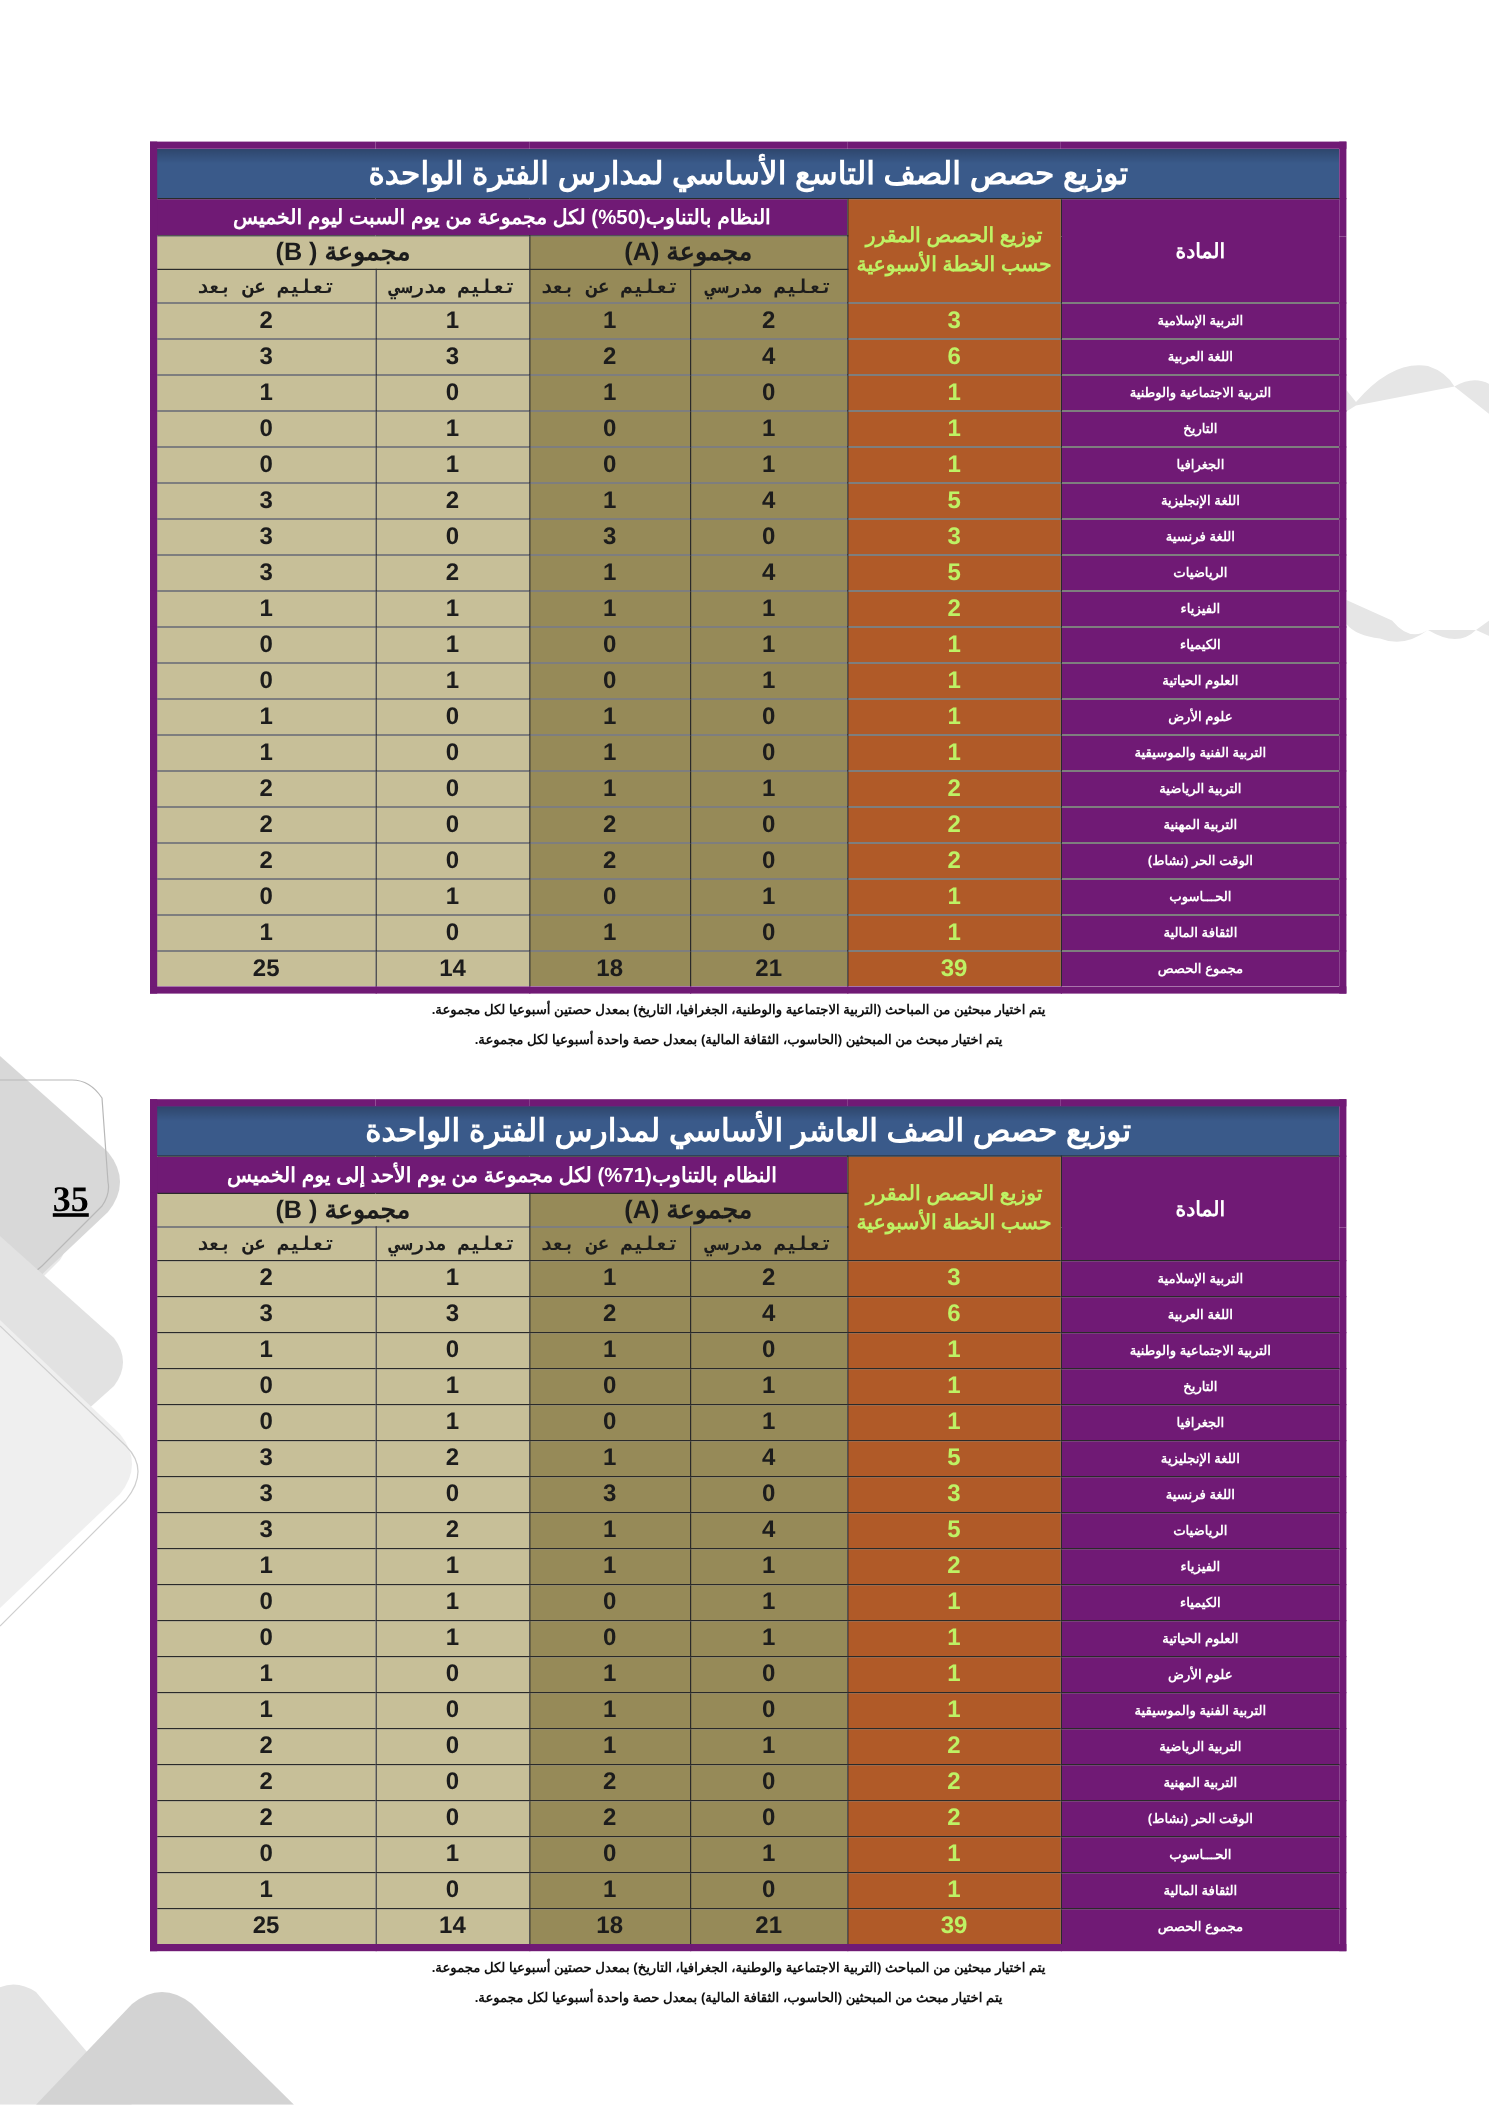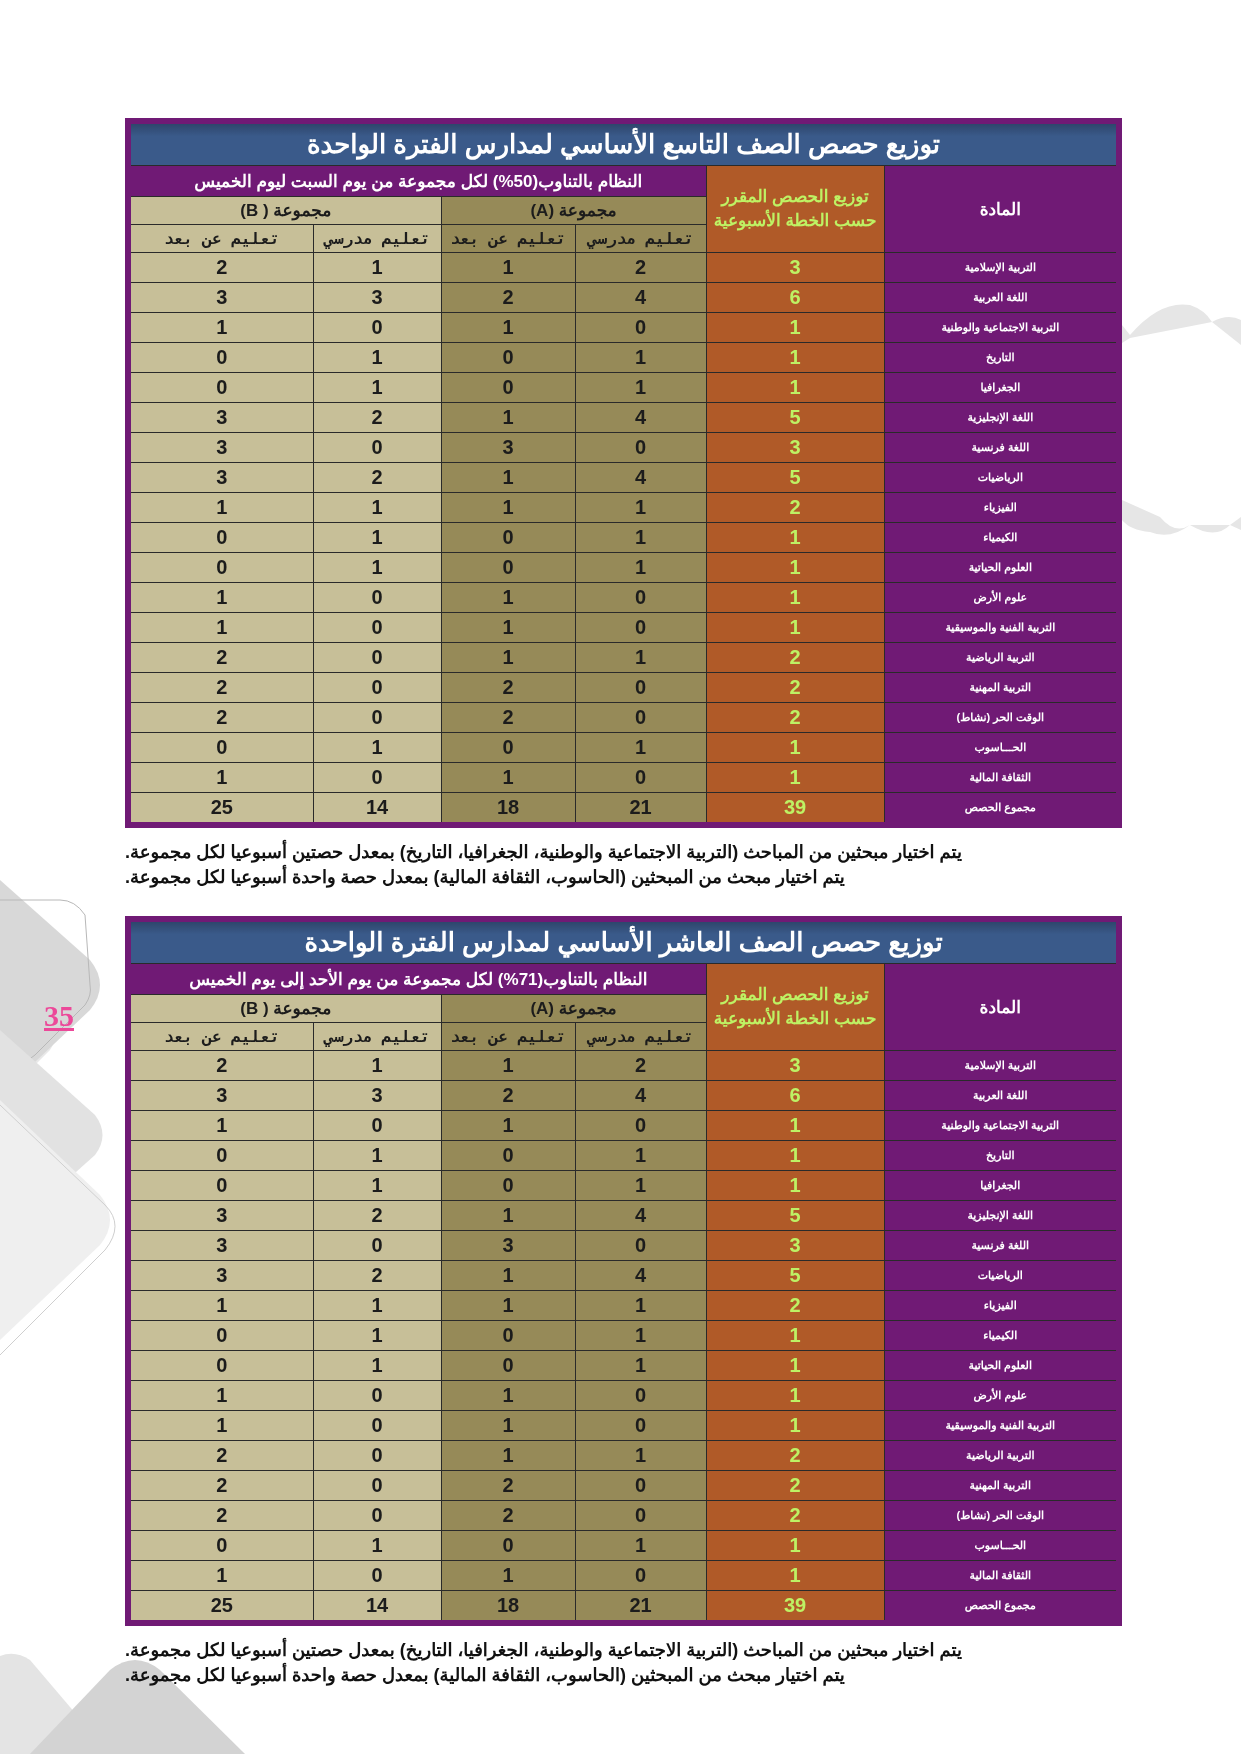--- a/index.html
+++ b/index.html
@@ -5,51 +5,51 @@
   html, body { margin:0; padding:0; }
   body {
     width:1241px; height:1754px; position:relative; overflow:hidden;
     background:#ffffff;
     font-family:"DejaVu Sans", sans-serif;
   }
   .deco { position:absolute; pointer-events:none; }
   .page-num {
     position:absolute; left:44px; top:983px;
     font-family:"Liberation Serif", serif; font-weight:bold; font-size:30px;
-    color:#ec4899; text-decoration:underline; z-index:3;margin-top:16px;
+    color:#000000; text-decoration:underline; z-index:3;
   }
   .block { position:absolute; left:125px; width:991px; }
   table.sched {
     width:991px; border-collapse:collapse; direction:rtl; table-layout:fixed;
     border:6px solid #701a75;
     font-family:"Liberation Sans", sans-serif; font-weight:bold;
   }
   table.sched td {
     border:1.5px solid #2a2a2a; text-align:center; vertical-align:middle;
     padding:0; overflow:hidden; white-space:nowrap;
   }
   .title-cell {
     background:linear-gradient(#2e466c 0%, #3a5a8a 30%, #3a5a8a 100%);
     color:#fff; font-size:26px; height:41px;
   }
   .blue { background:#701a75; color:#fff; }
   .orange { background:#b05a28; color:#bef264; }
   .olive { background:#968a58; color:#1c1c1c; }
   .khaki { background:#c7bf98; color:#1c1c1c; }
   .hdr-sys { font-size:17px; height:30px; }
-  .hdr-grp { font-size:17px; height:27px; }
+  .hdr-grp { font-size:21px; height:27px; }
   .hdr-mode { font-size:16px; height:27px;font-family:Liberation Mono, monospace; }
   .hdr-plan { font-size:17px; line-height:24px; white-space:normal !important; }
   .hdr-subj { font-size:17px; }
   tr.row td { height:29px; font-size:20px; }
   tr.row td.subj { font-size:11px; }
   .notes {
-    direction:rtl; text-align:left; font-family:"Liberation Sans", sans-serif;
-    font-weight:bold; font-size:18px; color:#111; line-height:25px;
-    padding-right:10px; margin-top:12px;
+    direction:rtl; text-align:center; font-family:"Liberation Sans", sans-serif;
+    font-weight:bold; font-size:11px; color:#111; line-height:25px;
+    padding-right:10px; margin-top:2px;
   }
 </style>
 </head>
 <body>
 
 <svg class="deco" style="left:0;top:860px;" width="140" height="600" viewBox="0 0 140 600">
   <path d="M0,120 L50,165 Q60,175 50,190 L0,240 Z" fill="#e8e8e8"></path>
   <path d="M0,20 L90,100 Q110,125 90,150 L0,235 Z" fill="#d8d8d8"></path>
   <path d="M0,40 L60,40 Q75,40 85,55 L90,125 Q92,135 85,145 L35,195 Q25,205 0,205" fill="none" stroke="#b8b8b8" stroke-width="1"></path>
   <path d="M0,170 L95,255 Q110,275 95,295 L0,380 Z" fill="#e2e2e2"></path>

